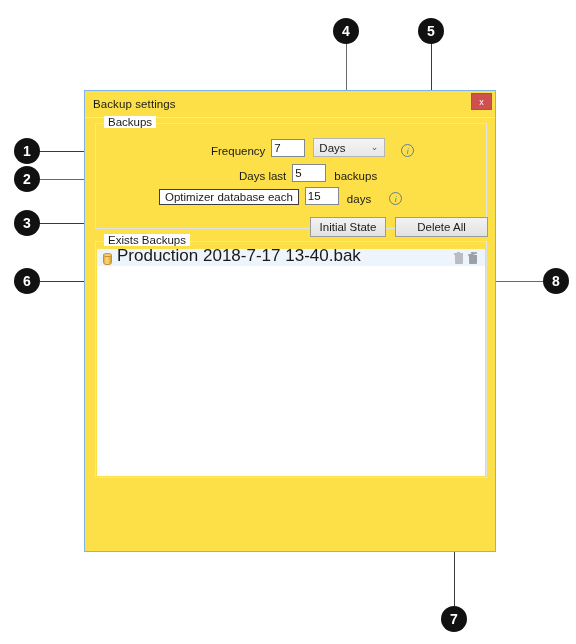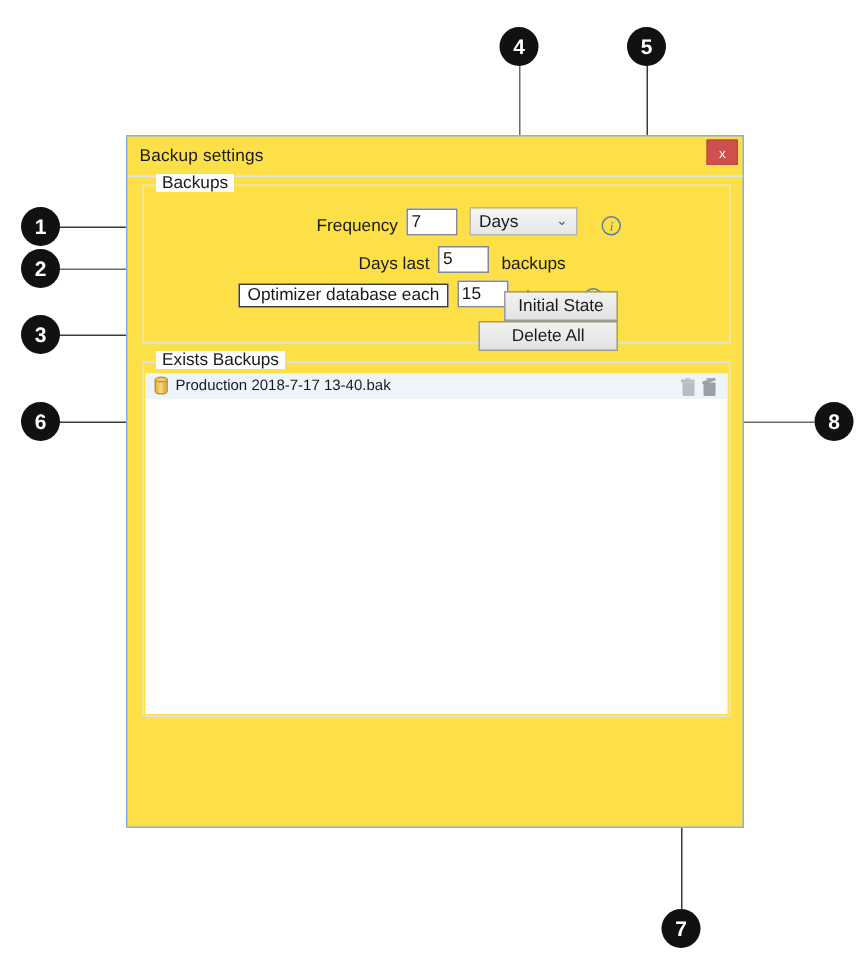--- a/index.html
+++ b/index.html
@@ -193,24 +193,24 @@
     top: 7px;
     right: 1px;
     bottom: 1px;
     background: #ffffff;
     overflow: hidden;
   }
   .list-row {
     height: 17px;
     background: #eef4fb;
     display: flex;
-    align-items: center;
+    align-items: flex-end;
     position: relative;
     padding-left: 6px;
-    font-size: 10px;
+    font-size: 17px;
     color: #1a1a1a;
   }
   .db-icon {
     width: 9px;
     height: 13px;
     margin-right: 5px;
     position: relative;
     flex: none;
   }
   .db-icon .body {
@@ -340,21 +340,21 @@
       <span class="lbl" style="margin-left:8px;">backups</span>
     </div>
 
     <div class="row" style="left:48px; top:63px;">
       <span class="boxed-label">Optimizer database each</span>
       <input class="txtbox" style="margin-left: 6px;" value="15">
       <span class="lbl" style="margin-left:8px;">days</span>
       <div class="info-icon" style="margin-left:18px;">i</div>
     </div>
 
-    <div class="row" style="left:214px; top:70px;flex-direction:column;">
+    <div class="row" style="left:214px; top:93px;">
       <div class="btn" style="width:76px;">Initial State</div>
       <div class="btn" style="width:93px; margin-left:9px;">Delete All</div>
     </div>
   </div>
 
   <div class="groupbox" id="backups-group">
     <span class="group-legend">Exists Backups</span>
 
     <div class="list-area">
       <div class="list-row">

